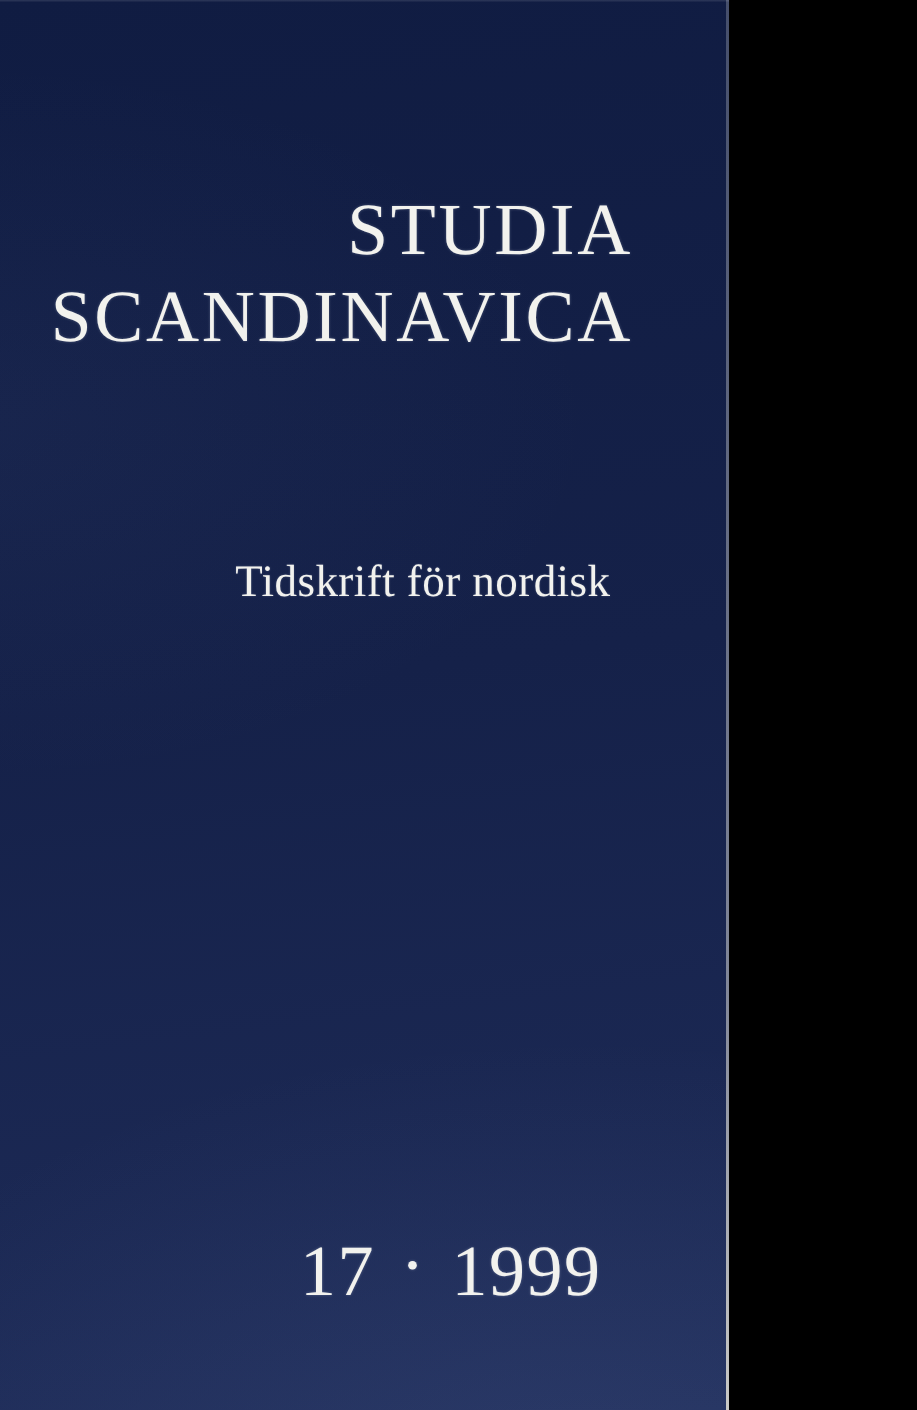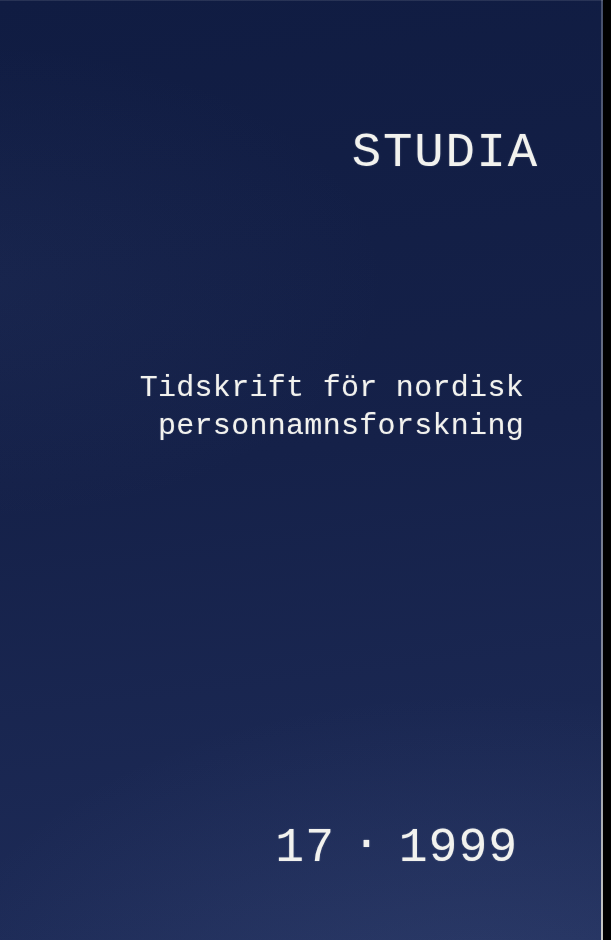--- a/index.html
+++ b/index.html
@@ -2,24 +2,24 @@
 <html style="--background-top: #101c42; --background-mid: #152149; --background-bottom: #1e2c59; --text: #f2f2ee;"><head>
 <meta charset="utf-8">
 <style>
   html, body {
     margin: 0;
     padding: 0;
     background: #000;
   }
   .stage {
     position: relative;
-    width: 603px;
+    width: 486px;
     height: 940px;
     overflow: hidden;
-    font-family: Liberation Mono, monospace;
+    font-family: Liberation Serif, serif;
   }
   .cover {
     position: absolute;
     inset: 0;
     background-image:
       radial-gradient(900px 520px at 80% 108%, rgba(130, 152, 205, 0.14), rgba(130, 152, 205, 0) 62%),
       radial-gradient(700px 400px at -5% 30%, rgba(90, 110, 165, 0.08), rgba(90, 110, 165, 0) 60%),
       linear-gradient(173deg,
         var(--background-top, #101c42) 0%,
         var(--background-mid, #152149) 48%,
@@ -89,25 +89,25 @@
   .line { display: block; }
 </style>
 </head>
 <body>
 
 <div class="stage">
   <div class="cover">
 
     <h1 class="title">
       <span class="line">STUDIA</span>
+      <span class="line">SCANDINAVICA</span>
     </h1>
 
     <p class="subtitle">
       <span class="line">Tidskrift för nordisk</span>
-      <span class="line">personnamnsforskning</span>
     </p>
 
     <p class="issue">
       <span>17</span><span class="sep">·</span><span>1999</span>
     </p>
 
     <div class="edge-right"></div>
     <div class="edge-top"></div>
   </div>
 </div>

